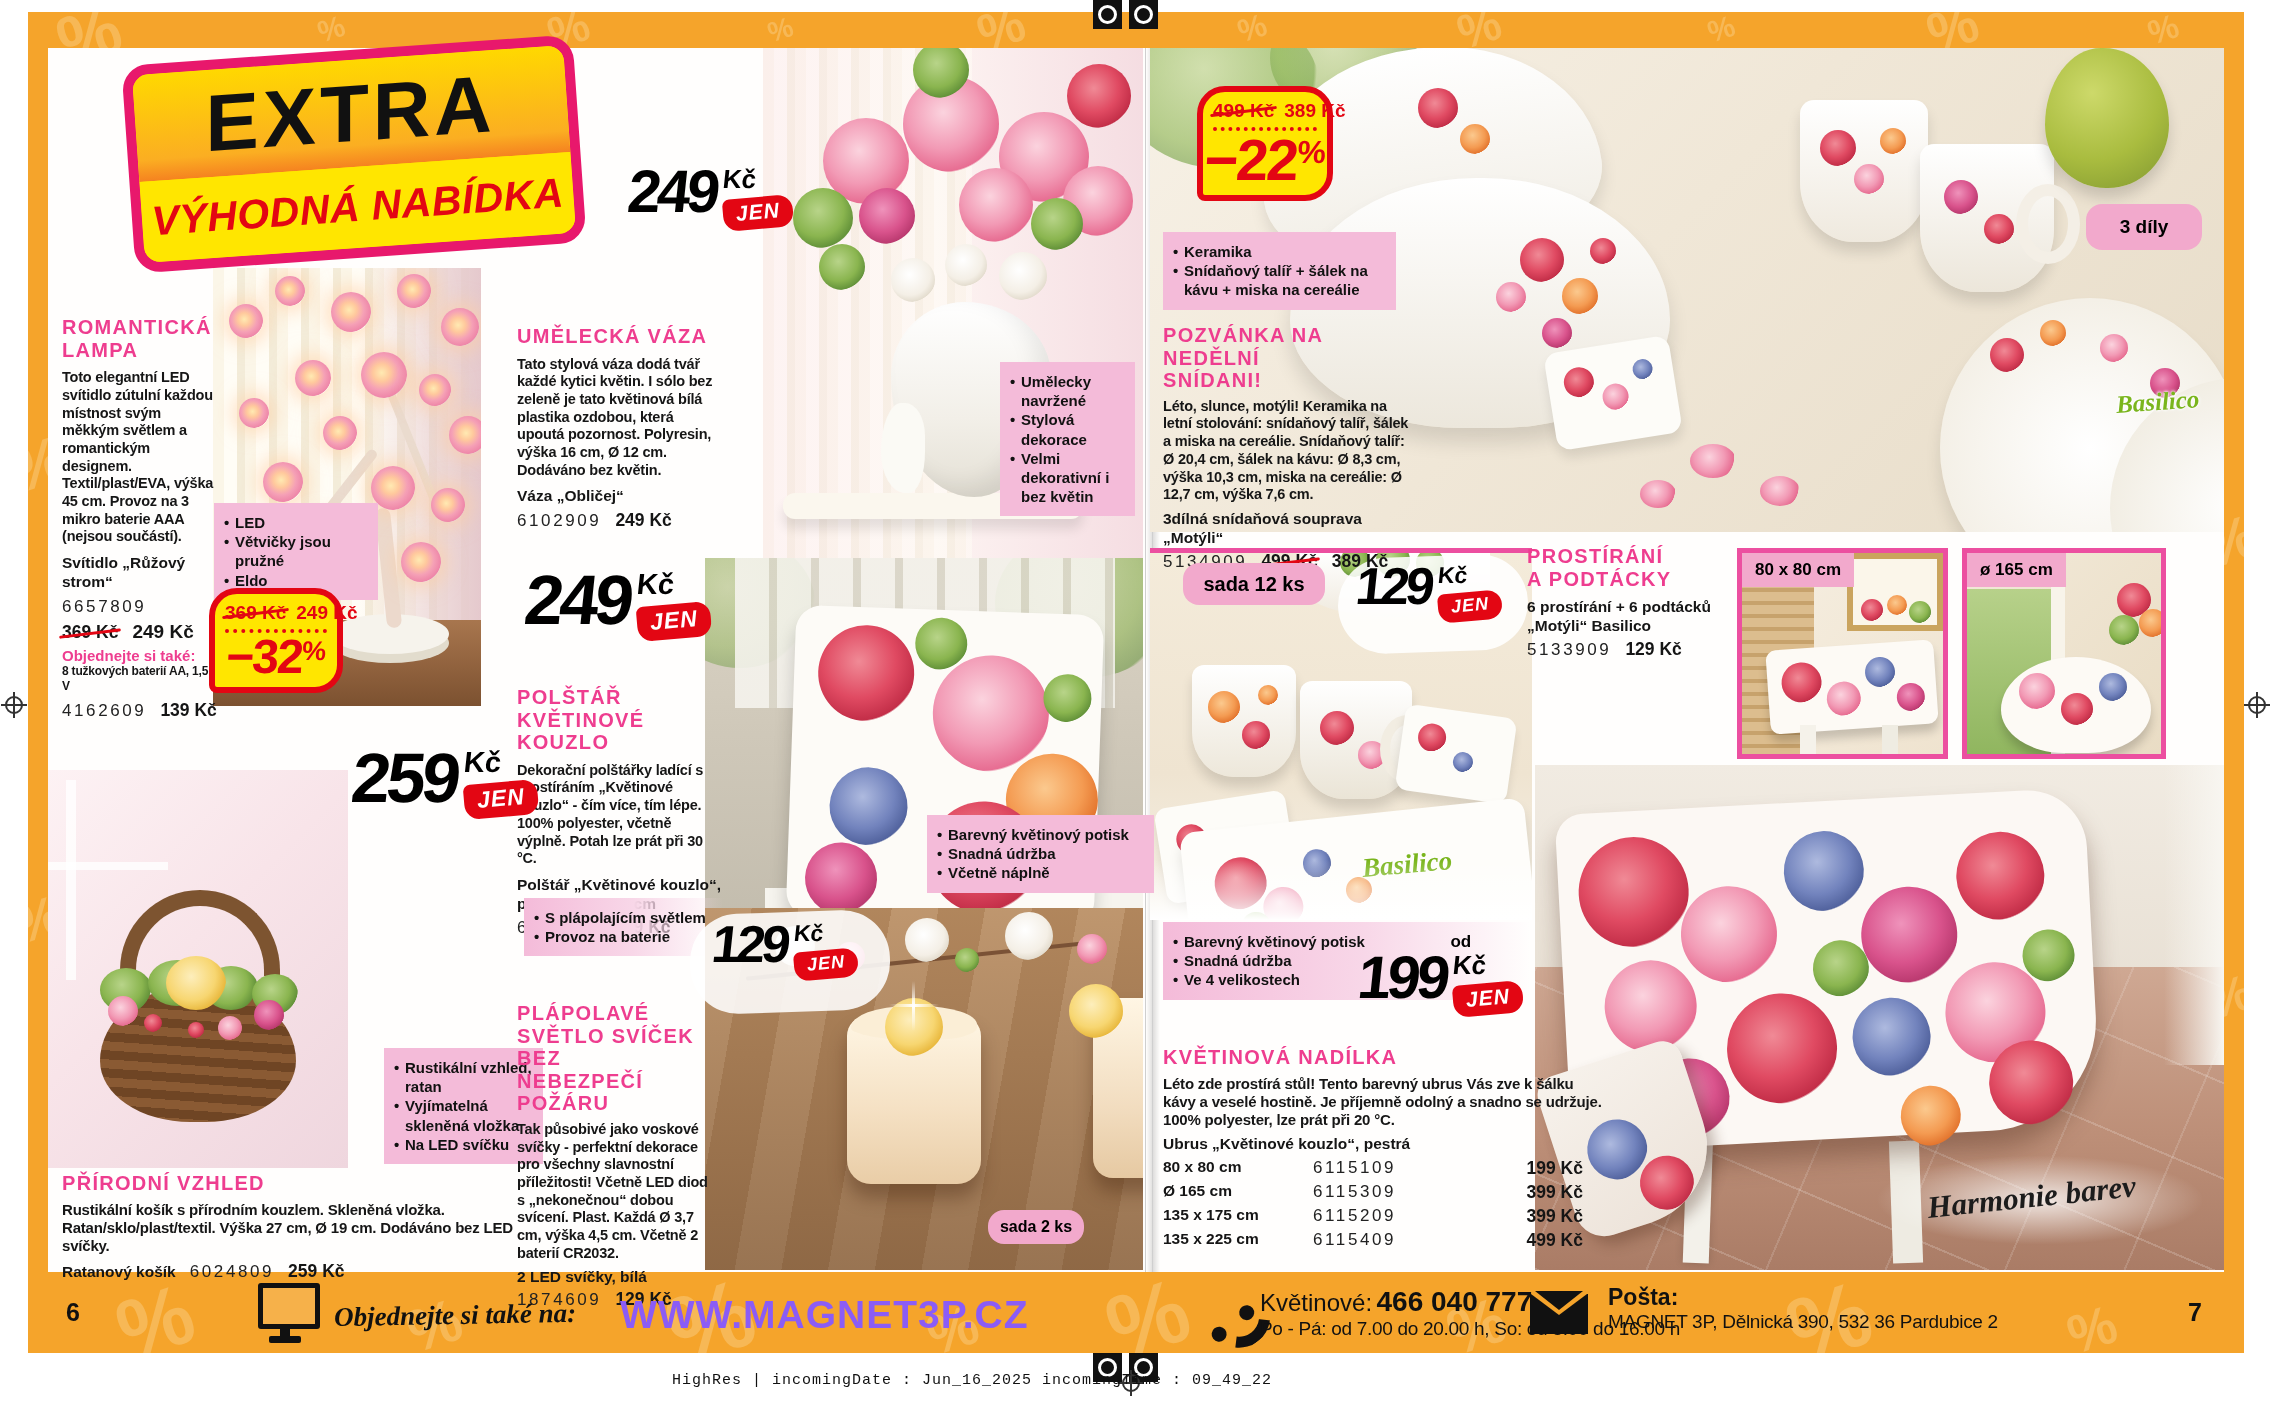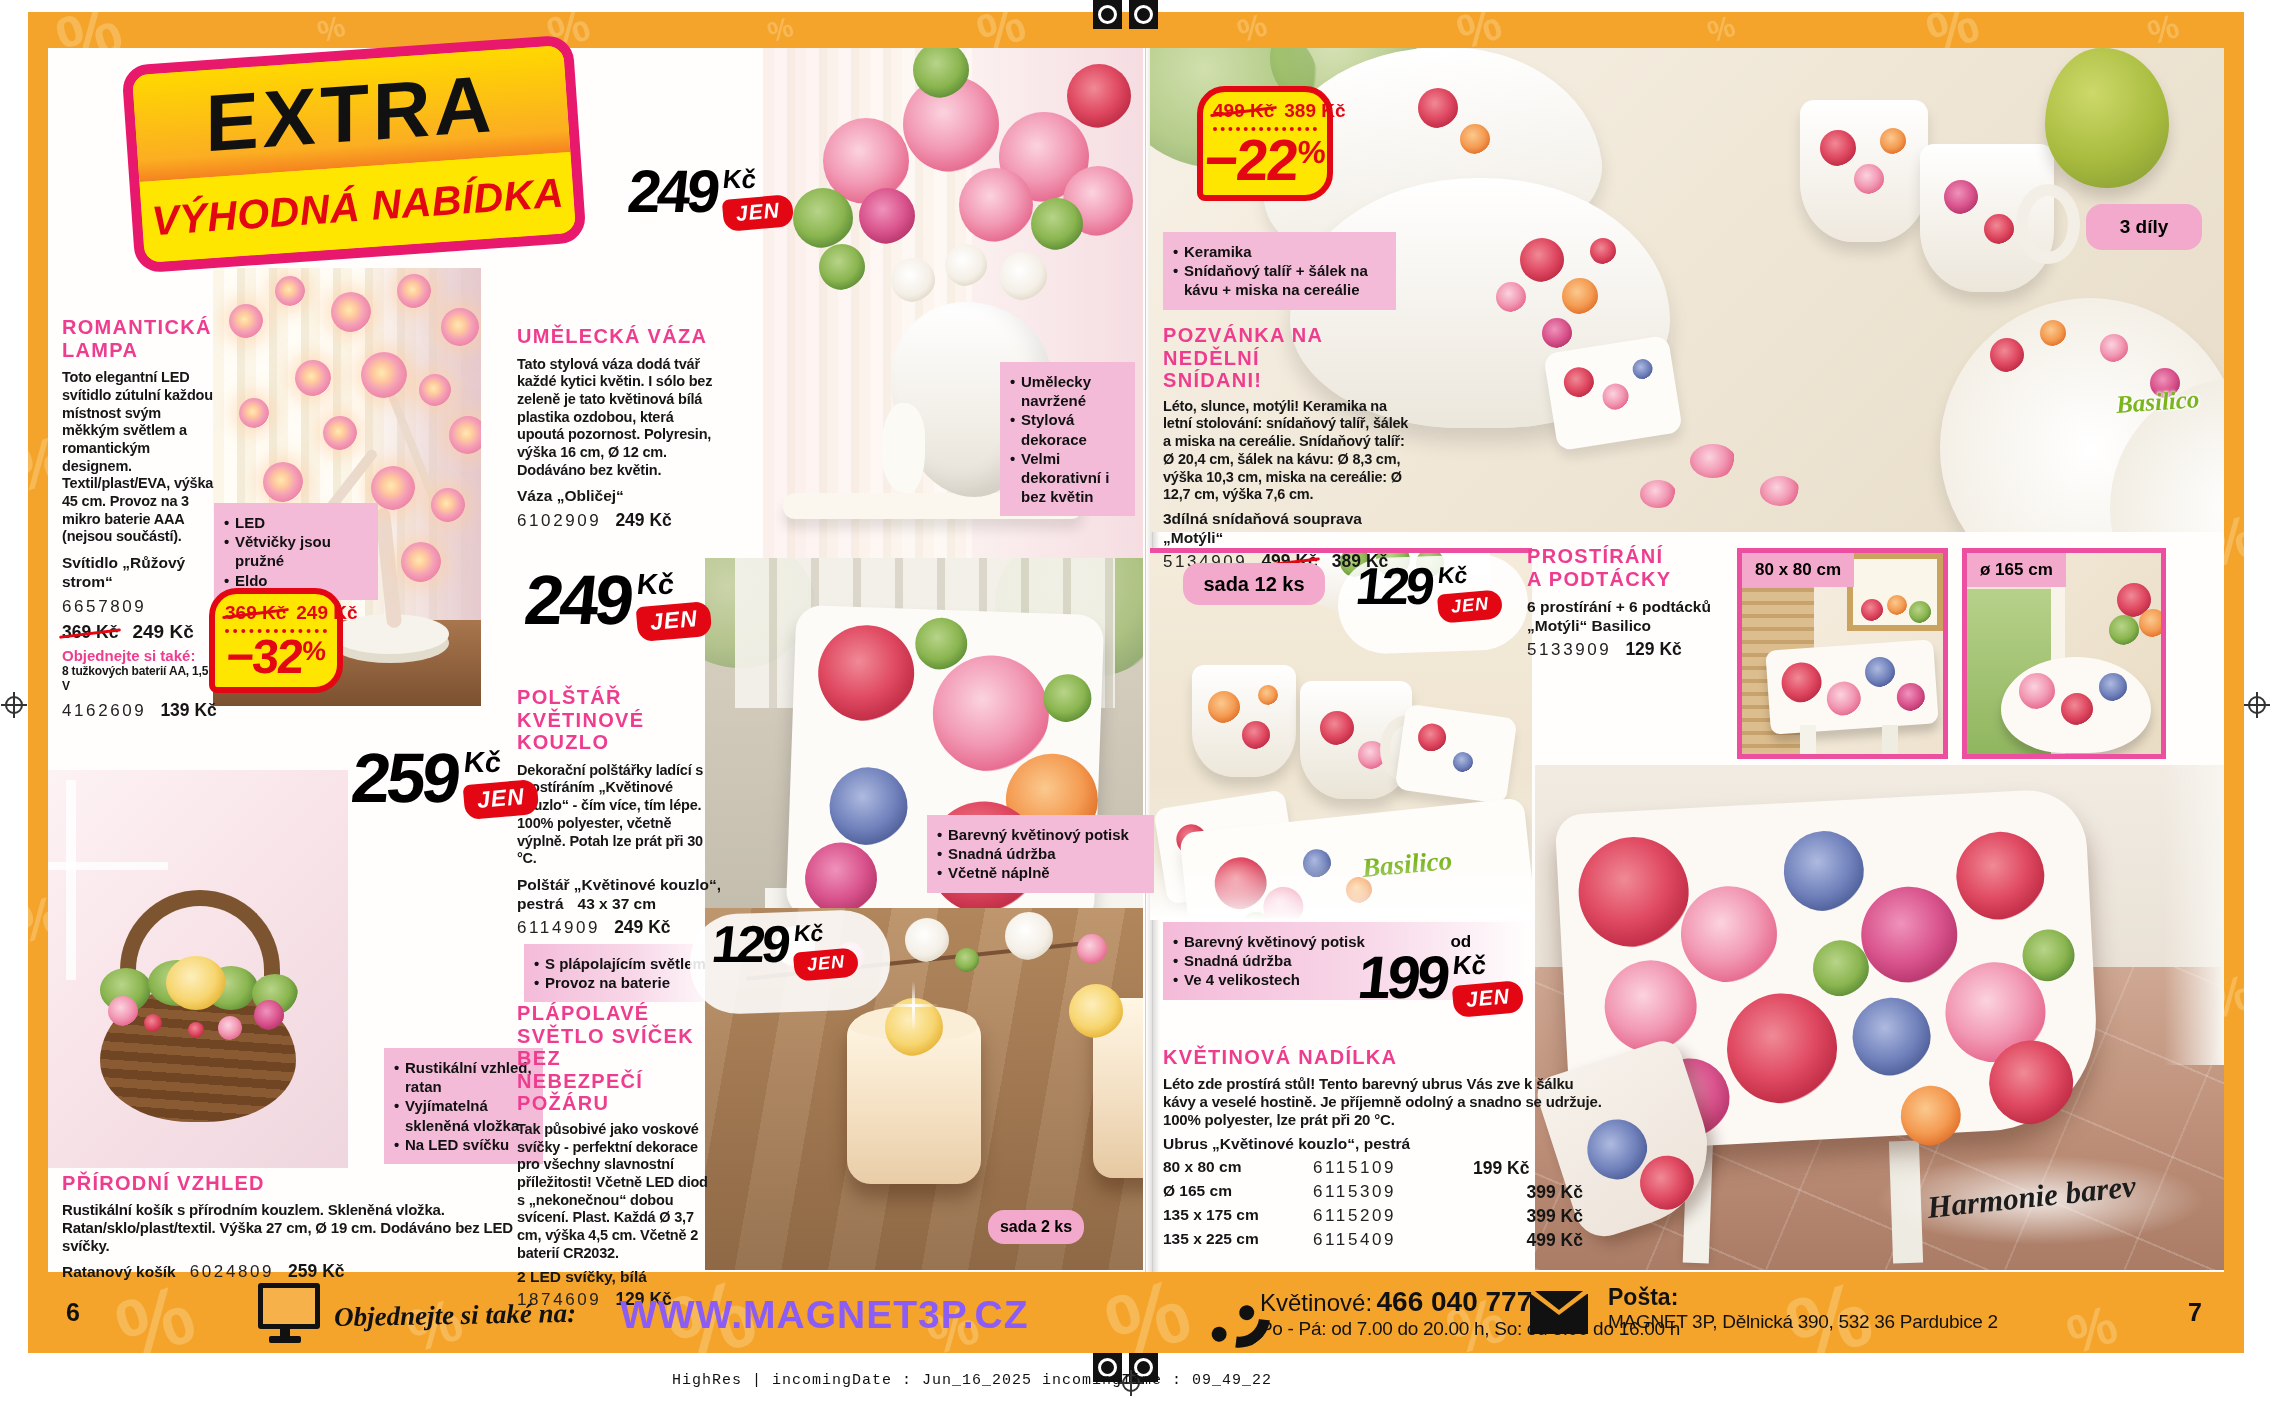--- a/index.html
+++ b/index.html
@@ -373,21 +373,21 @@
     <div class="row">
       <span class="prod-name">pestrá</span>
       <span class="prod-name">43 x 37 cm</span>
     </div>
     <div class="row mt4">
       <span class="code">6114909</span>
       <span class="price-b">249 Kč</span>
     </div>
   </div>
 
-  <div class="bullets fade" style="left:524px;top:944px;width:180px">
+  <div class="bullets fade" style="left:524px;top:898px;width:180px">
     <div>S plápolajícím světlem</div>
     <div>Provoz na baterie</div>
   </div>
 
   <div class="photo wood" style="left:705px;top:908px;width:438px;height:362px">
     <div class="abs" style="inset:0;background:linear-gradient(180deg,rgba(140,98,62,.18) 0%,rgba(84,52,28,.42) 100%)"></div>
     <div class="abs" style="left:40px;top:50px;width:360px;height:4px;background:#7a5236;transform:rotate(-6deg);border-radius:3px"></div>
     <span class="fl w" style="left:70px;top:18px;width:40px;height:40px"></span>
     <span class="fl p" style="left:130px;top:34px;width:30px;height:30px"></span>
     <span class="fl w" style="left:200px;top:10px;width:44px;height:44px"></span>
@@ -649,21 +649,21 @@
     </span>
   </div>
 
   <div class="abs" style="left:1163px;top:1046px;width:460px;z-index:2">
     <div class="h-pink">KVĚTINOVÁ NADÍLKA</div>
     <div class="body-txt mt6" style="font-size:15px;width:440px">Léto zde prostírá stůl! Tento barevný ubrus Vás zve k šálku kávy a veselé hostině. Je příjemně odolný a snadno se udržuje. 100% polyester, lze prát při 20 °C.</div>
     <div class="prod-name mt6">Ubrus „Květinové kouzlo“, pestrá</div>
     <div class="mt4" style="display:grid;grid-template-columns:150px 160px 110px;row-gap:3px">
       <span class="prod-name">80 x 80 cm</span>
       <span class="code">6115109</span>
-      <span class="price-b" style="text-align:left">199 Kč</span>
+      <span class="price-b" style="text-align:right">199 Kč</span>
       <span class="prod-name">Ø 165 cm</span>
       <span class="code">6115309</span>
       <span class="price-b" style="text-align:right">399 Kč</span>
       <span class="prod-name">135 x 175 cm</span>
       <span class="code">6115209</span>
       <span class="price-b" style="text-align:right">399 Kč</span>
       <span class="prod-name">135 x 225 cm</span>
       <span class="code">6115409</span>
       <span class="price-b" style="text-align:right">499 Kč</span>
     </div>

